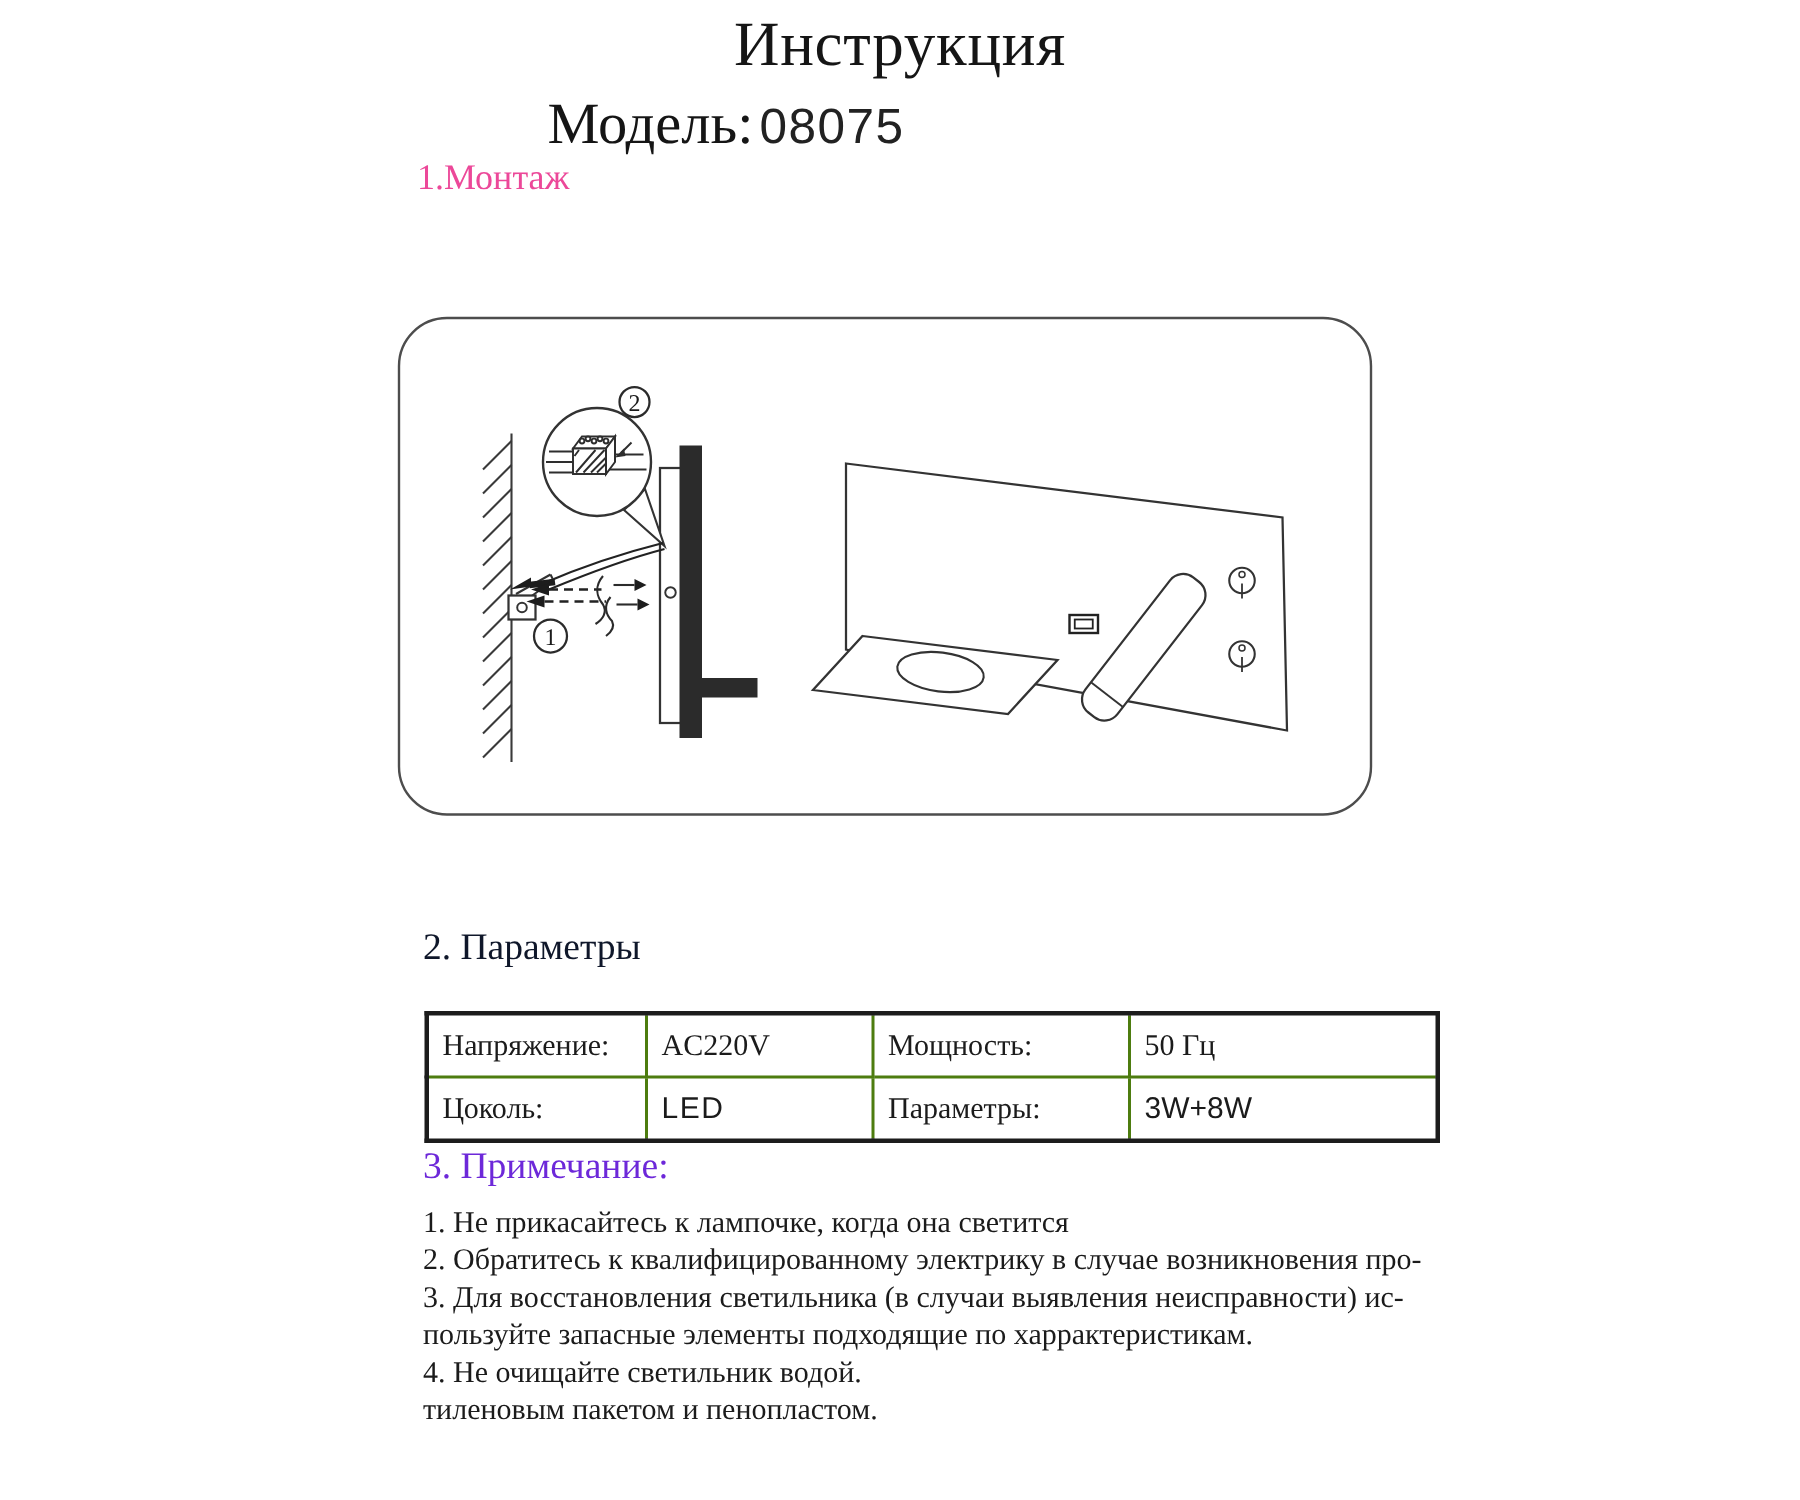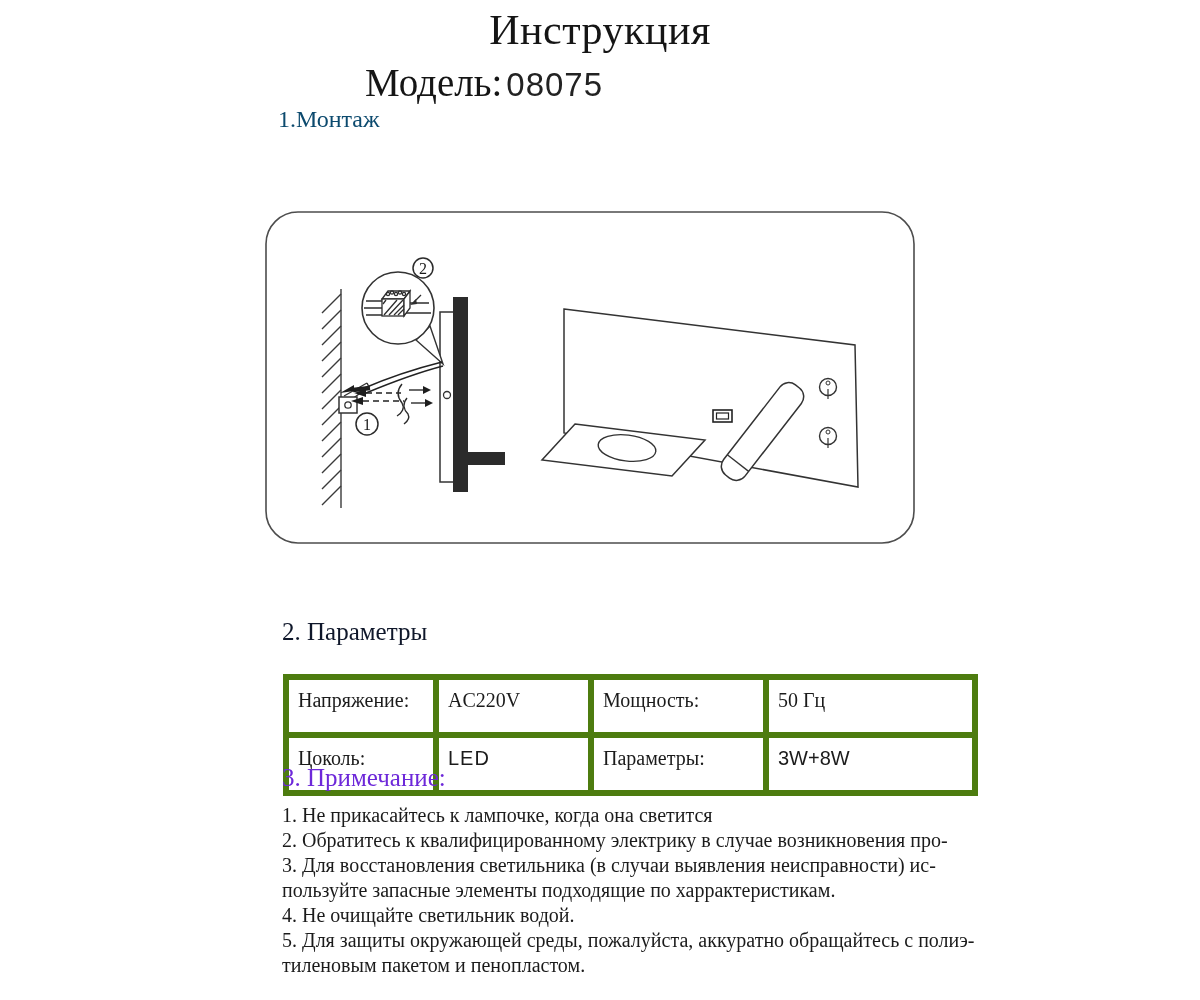--- a/index.html
+++ b/index.html
@@ -13,32 +13,32 @@
     font-size:42px;letter-spacing:0.5px;color:#151515;
   }
   .model-line{
     top:60px;left:0;width:968px;text-align:center;white-space:nowrap;
   }
   .model-label{font-size:39px;color:#151515;}
   .model-number{
     font-family:"Liberation Sans",sans-serif;font-size:33px;color:#222;
     letter-spacing:1px;margin-left:4px;
   }
-  .h-montage{top:106px;left:278px;font-size:24px;color:#0c4a6e;}
+  .h-montage{top:106px;left:278px;font-size:24px;color:#ec4899;}
   .h-params{top:618px;left:282px;font-size:25px;color:#0f172a;}
   .h-notes{top:764px;left:282px;font-size:25px;color:#6d28d9;}
   svg.diagram{top:205px;left:260px;}
 
   table.params{
     position:absolute;top:674px;left:283px;border-collapse:collapse;
     table-layout:fixed;
   }
   table.params td{
-    border:6px solid #4d7c0f;height:40px;vertical-align:middle;
-    padding:0 0 12px 9px;font-size:20px;color:#1b1b1b;white-space:nowrap;
+    border:2px solid #4d7c0f;height:40px;vertical-align:middle;
+    padding:0 0 0 9px;font-size:20px;color:#1b1b1b;white-space:nowrap;
   }
   table.params{border:3px solid #1c1c1c;}
   td.thick{border-left-width:4px;}
   td.c1{width:135px;} td.c2{width:140px;} td.c3{width:160px;} td.c4{width:194px;}
   td.val-led{font-family:"Liberation Sans",sans-serif;font-size:28px;letter-spacing:1px;color:#2a2a2a;}
   td.val-sans{font-family:"Liberation Sans",sans-serif;font-size:21px;color:#2a2a2a;}
 
   .notes{top:803px;left:282px;width:660px;font-size:20px;line-height:25px;color:#1b1b1b;}
   .note-line{white-space:nowrap;}
 </style>
@@ -170,15 +170,14 @@
   </table>
 
 <div class="abs h-notes">3. Примечание:</div>
 
 <div class="abs notes">
   <div class="note-line">1. Не прикасайтесь к лампочке, когда она светится</div>
   <div class="note-line">2. Обратитесь к квалифицированному электрику в случае возникновения про-</div>
   <div class="note-line">3. Для восстановления светильника (в случаи выявления неисправности) ис-</div>
   <div class="note-line">пользуйте запасные элементы подходящие по харрактеристикам.</div>
   <div class="note-line">4. Не очищайте светильник водой.</div>
-  <div class="note-line">5. Для защиты окружающей среды, пожалуйста, аккуратно обращайтесь с полиэ-</div>
   <div class="note-line">тиленовым пакетом и пенопластом.</div>
 </div>
 
 </body></html>

